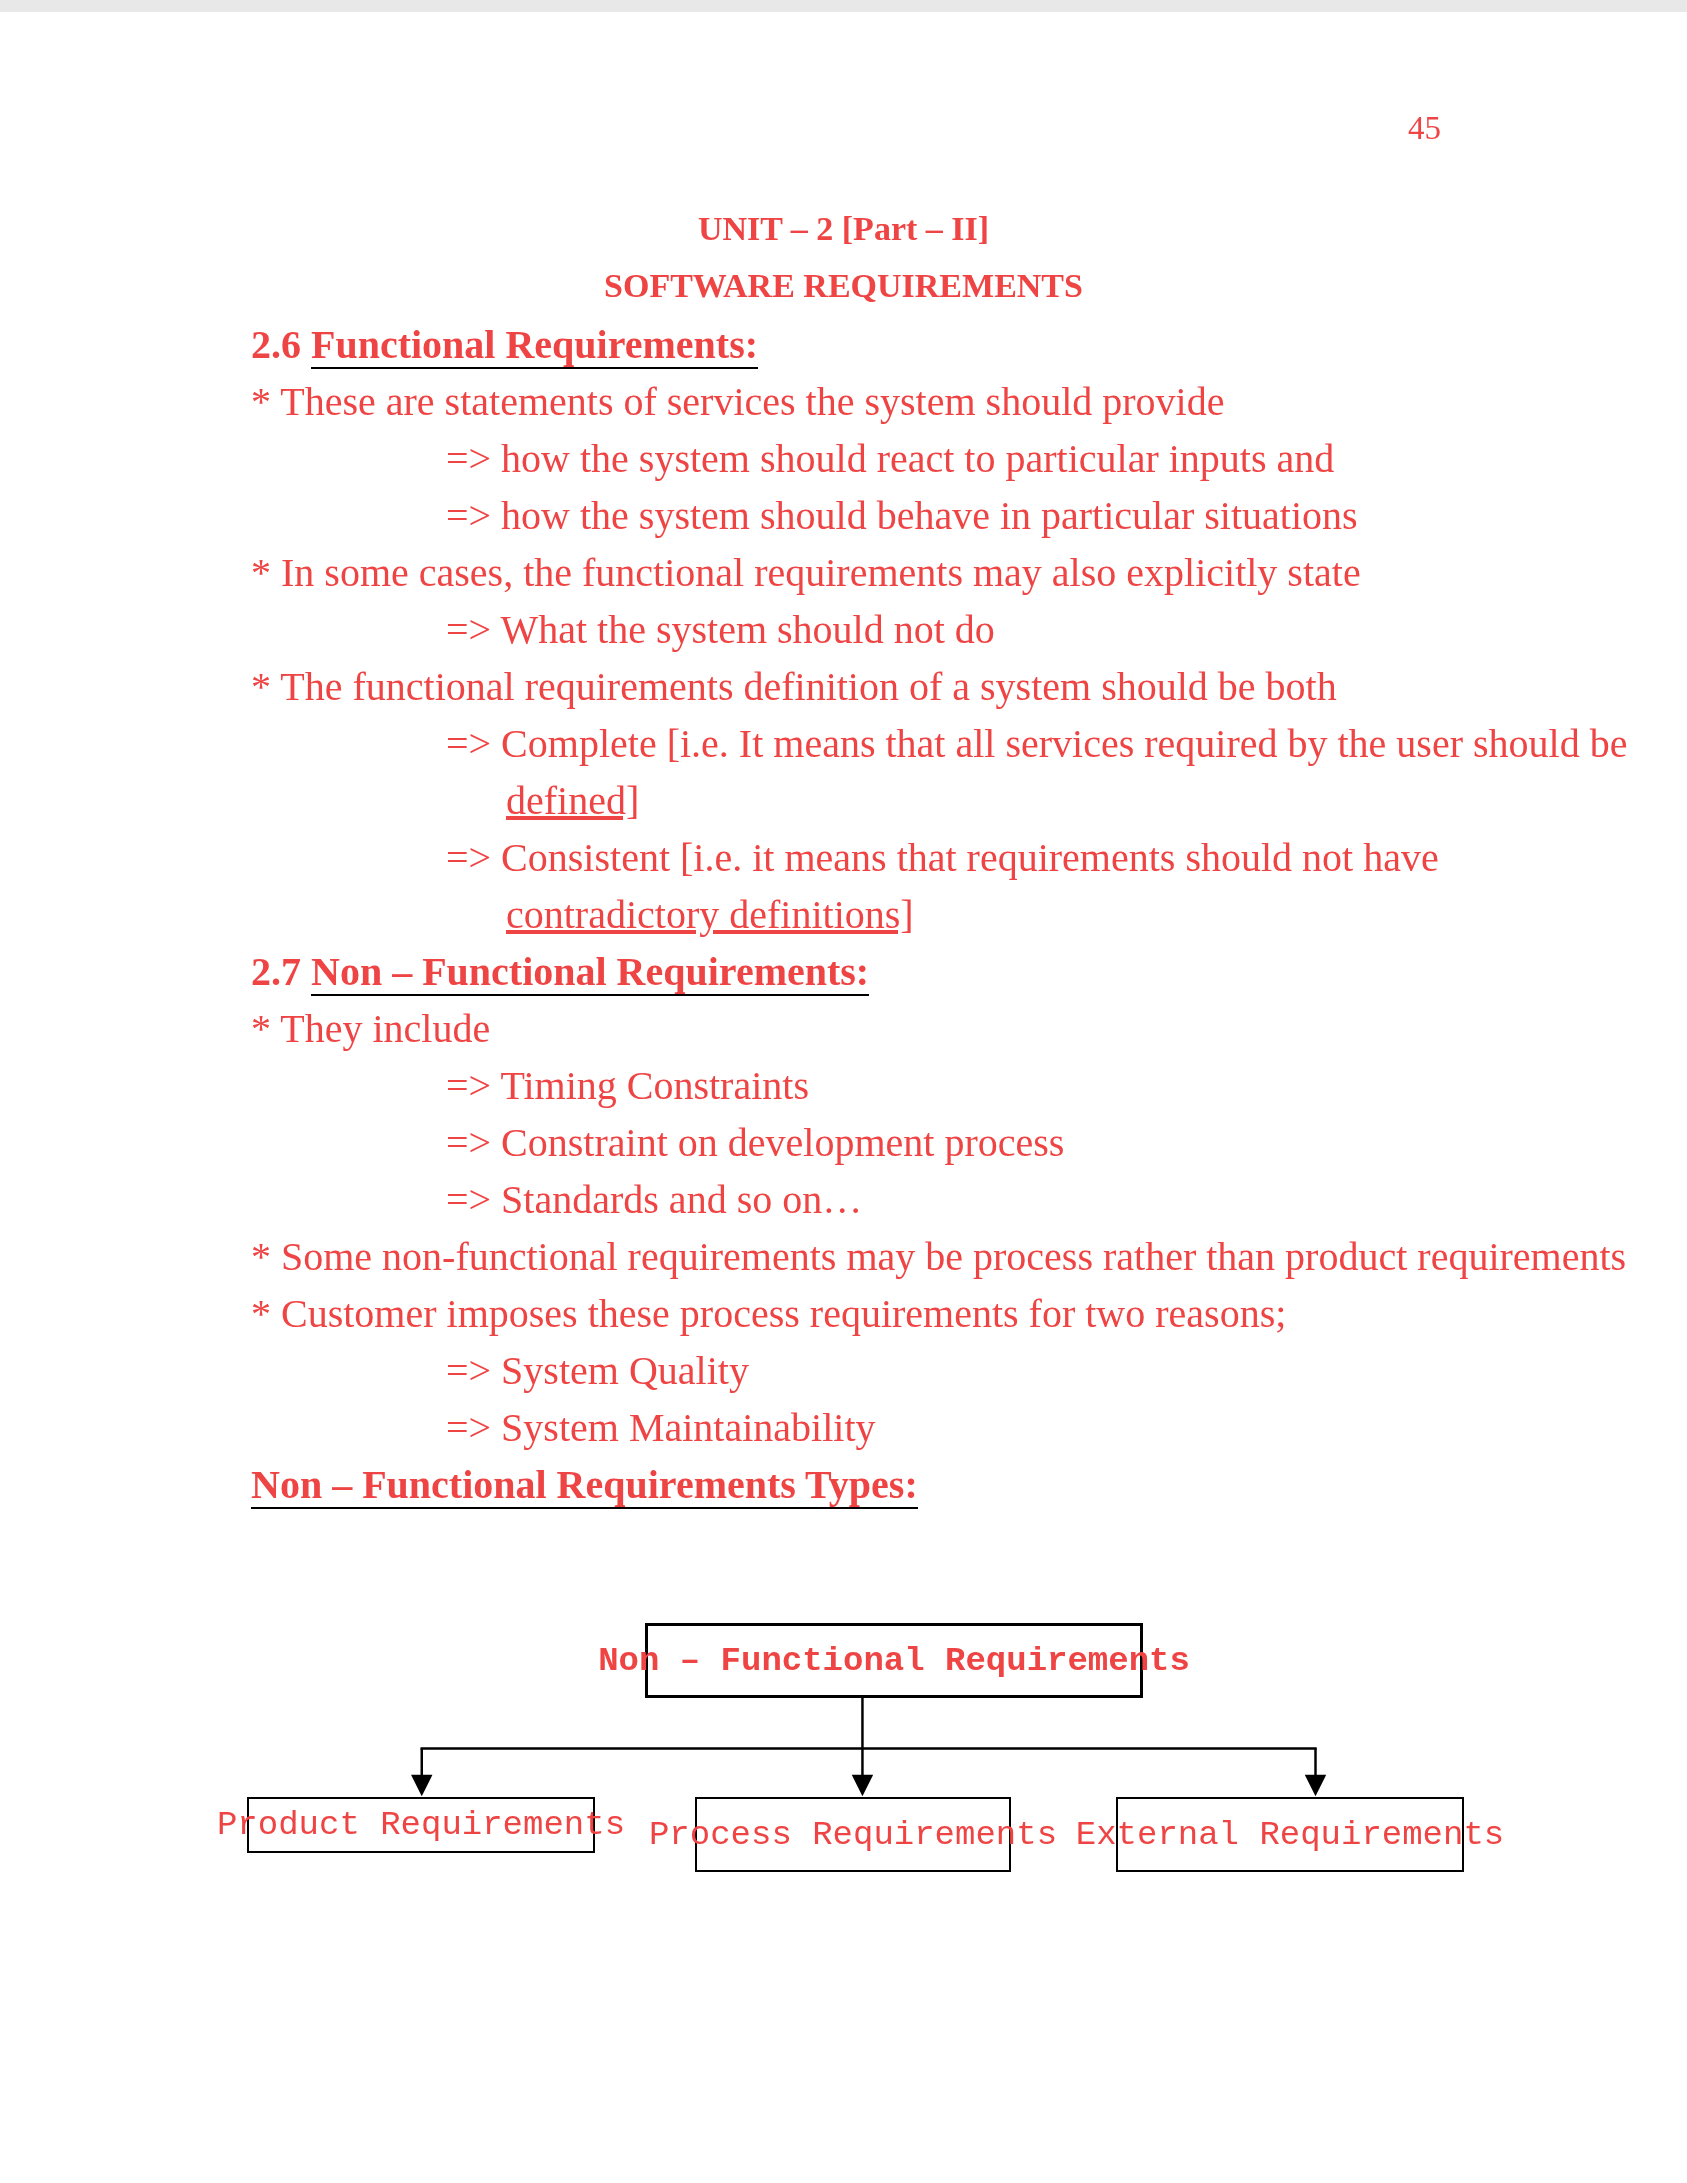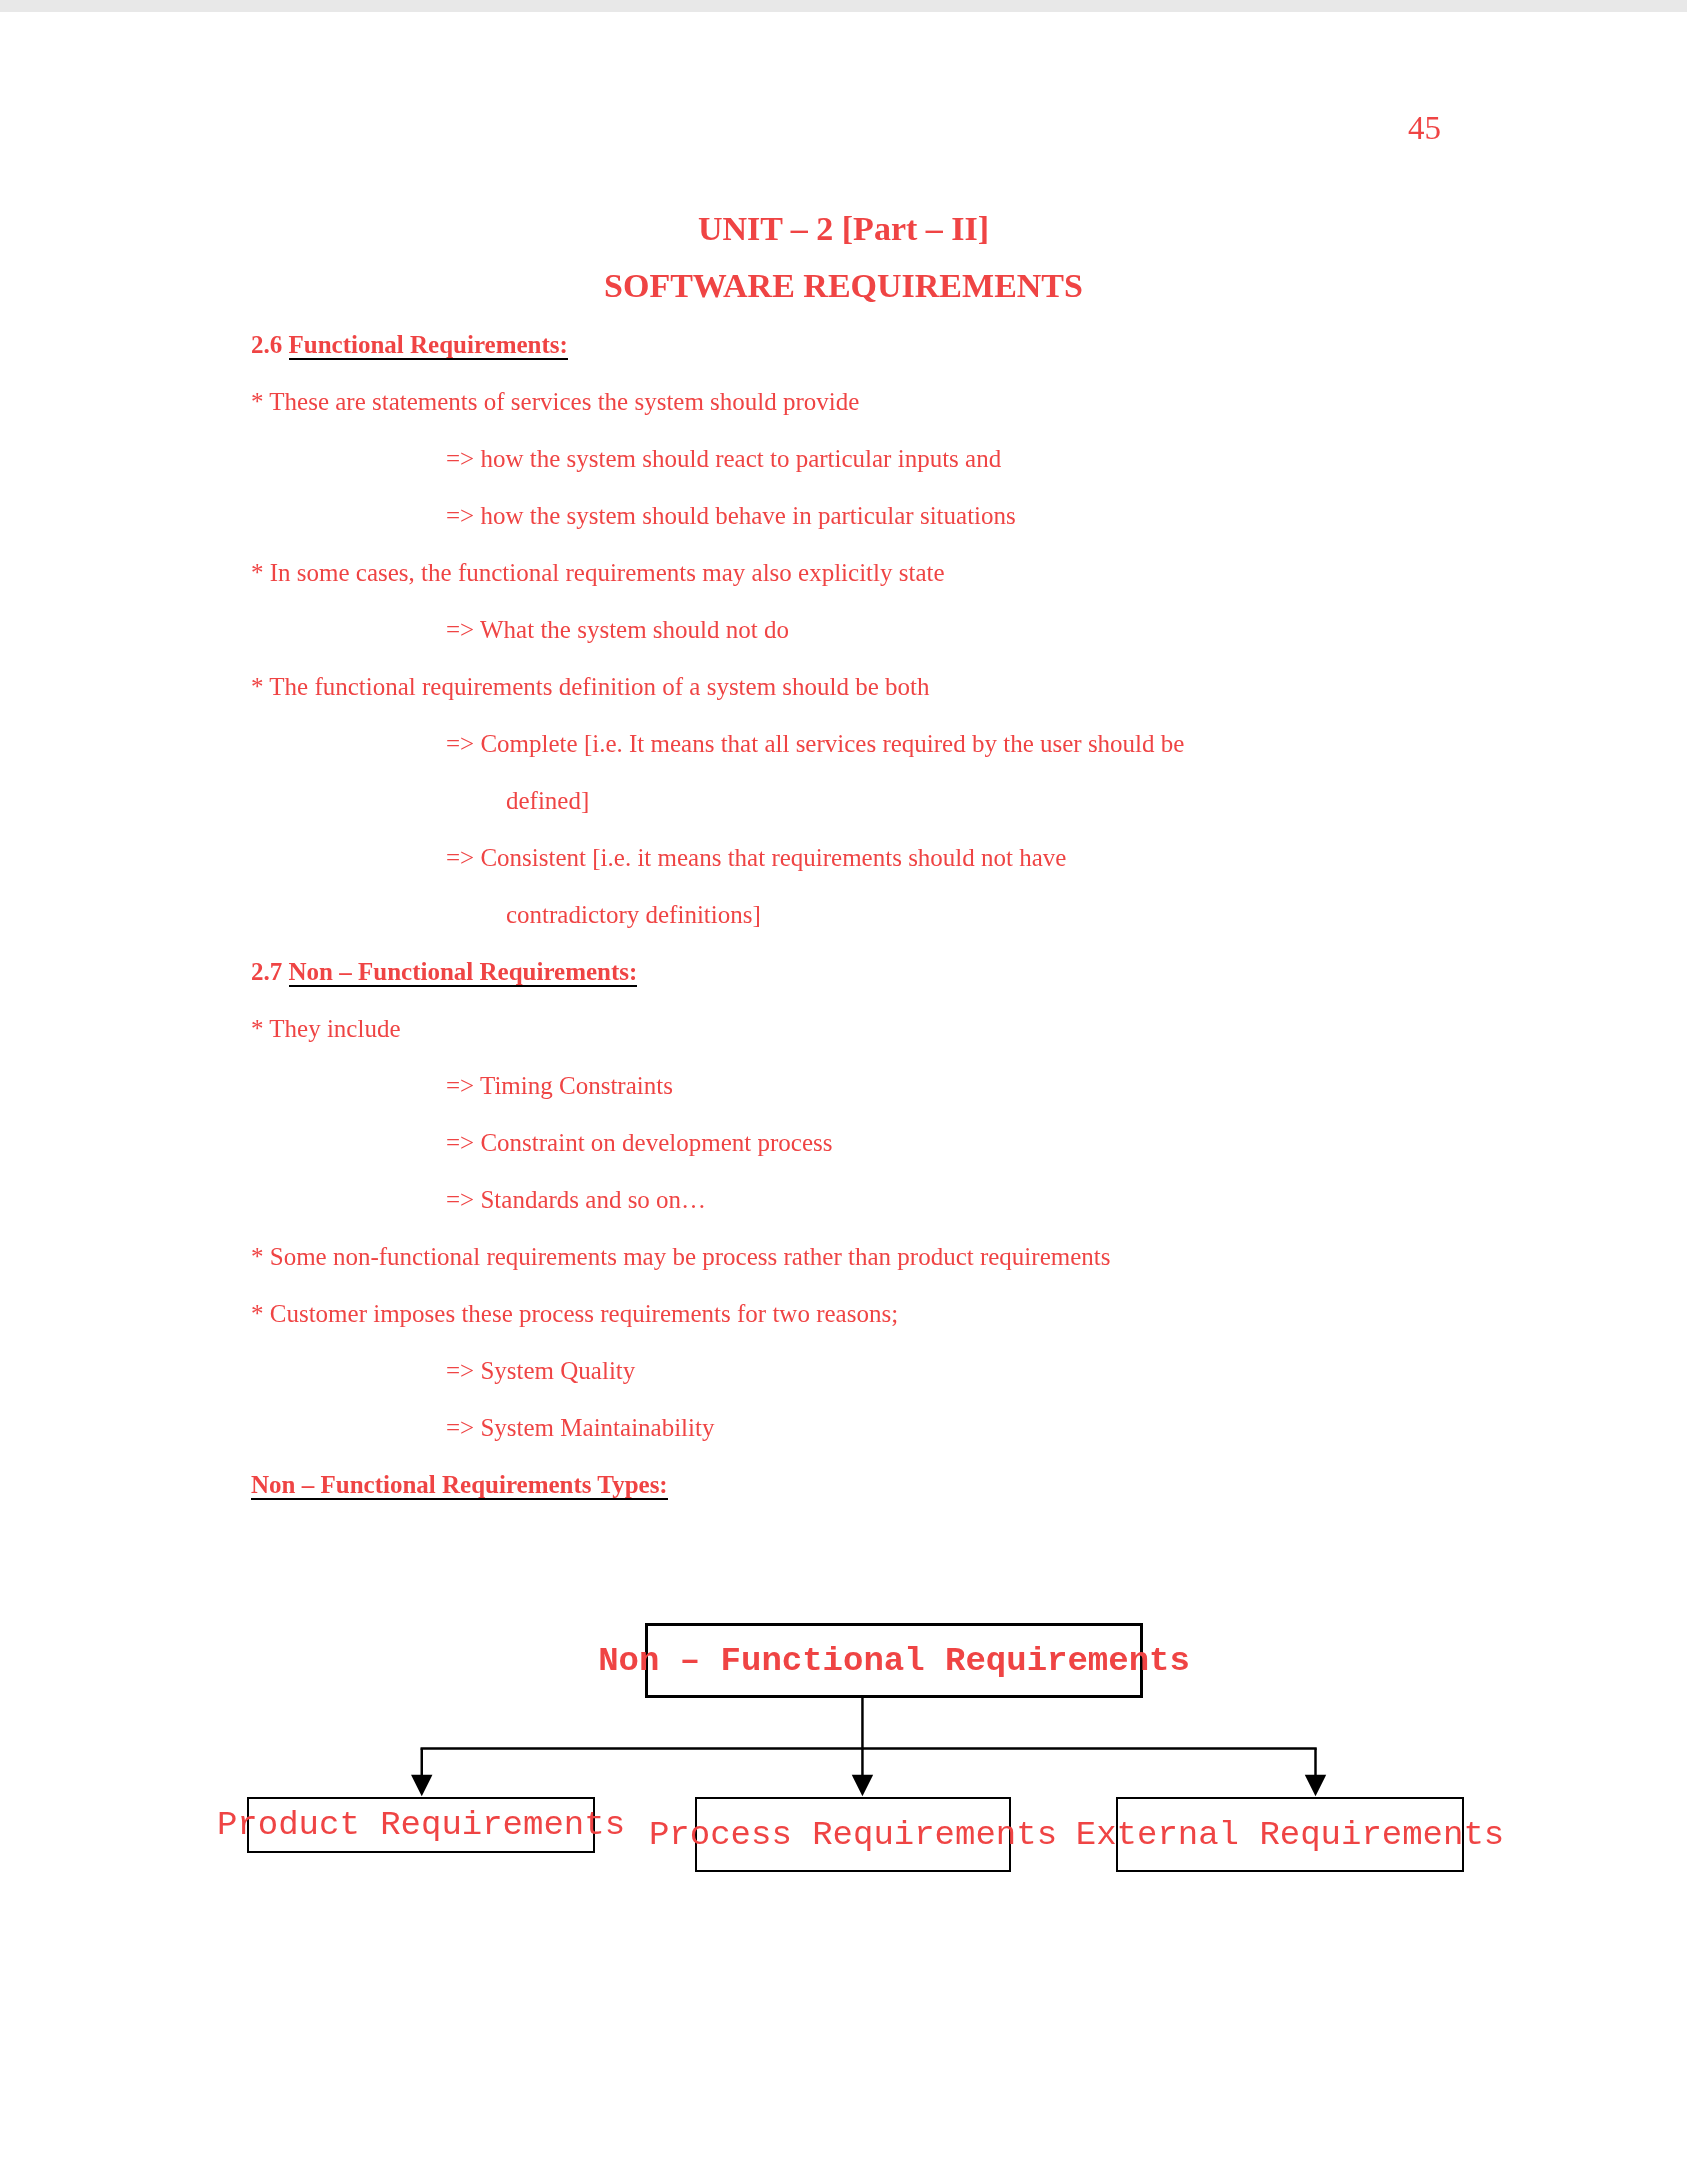--- a/index.html
+++ b/index.html
@@ -28,27 +28,27 @@
     text-align: center;
     font-weight: bold;
     font-size: 34px;
     line-height: 57px;
     white-space: nowrap;
   }
   .body-block {
     position: absolute;
     top: 304px;
     left: 251px;
-    font-size: 25px;
+    font-size: 40px;
     line-height: 57px;
     white-space: nowrap;
   }
   .ln { padding-left: 0; }
   .ln.indent-arrow { padding-left: 195px; }
-  .ln.indent-cont  { padding-left: 255px; }
+  .ln.indent-cont  { padding-left: 255px; text-decoration: underline; }
   .ln.bold { font-weight: bold; }
   .u { border-bottom: 2.5px solid #000; }
   
   .diagram-svg {
     position: absolute;
     left: 0; top: 0;
     width: 1687px; height: 2183px;
     pointer-events: none;
   }
   .dbox {

